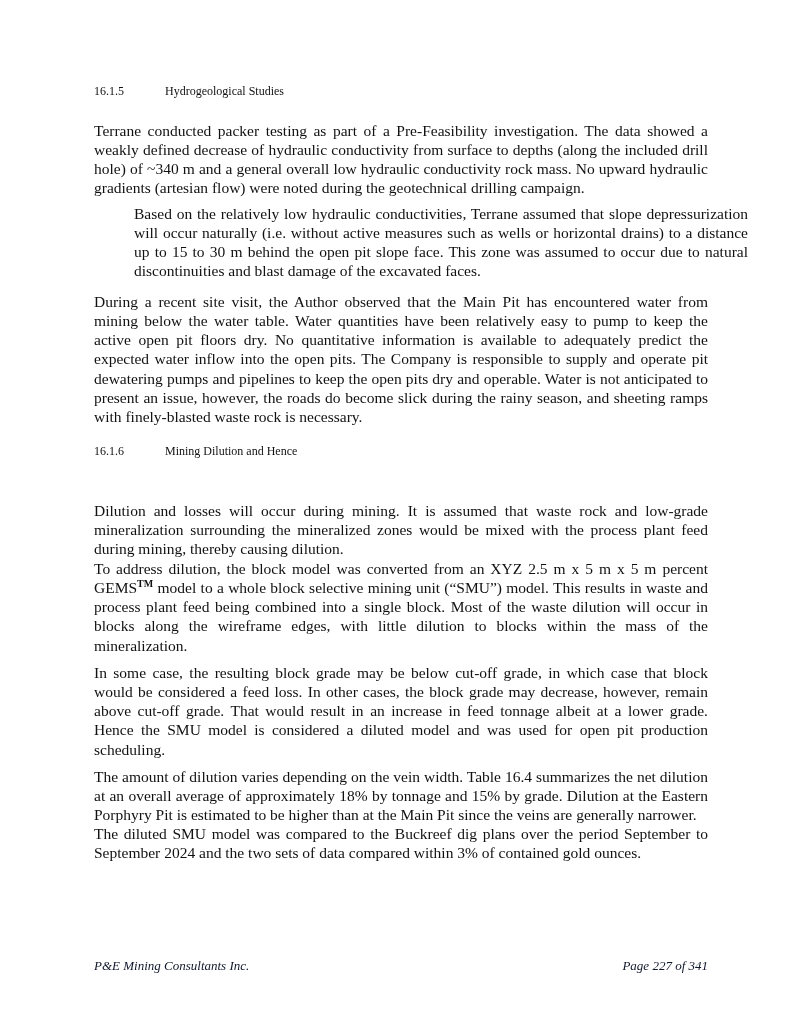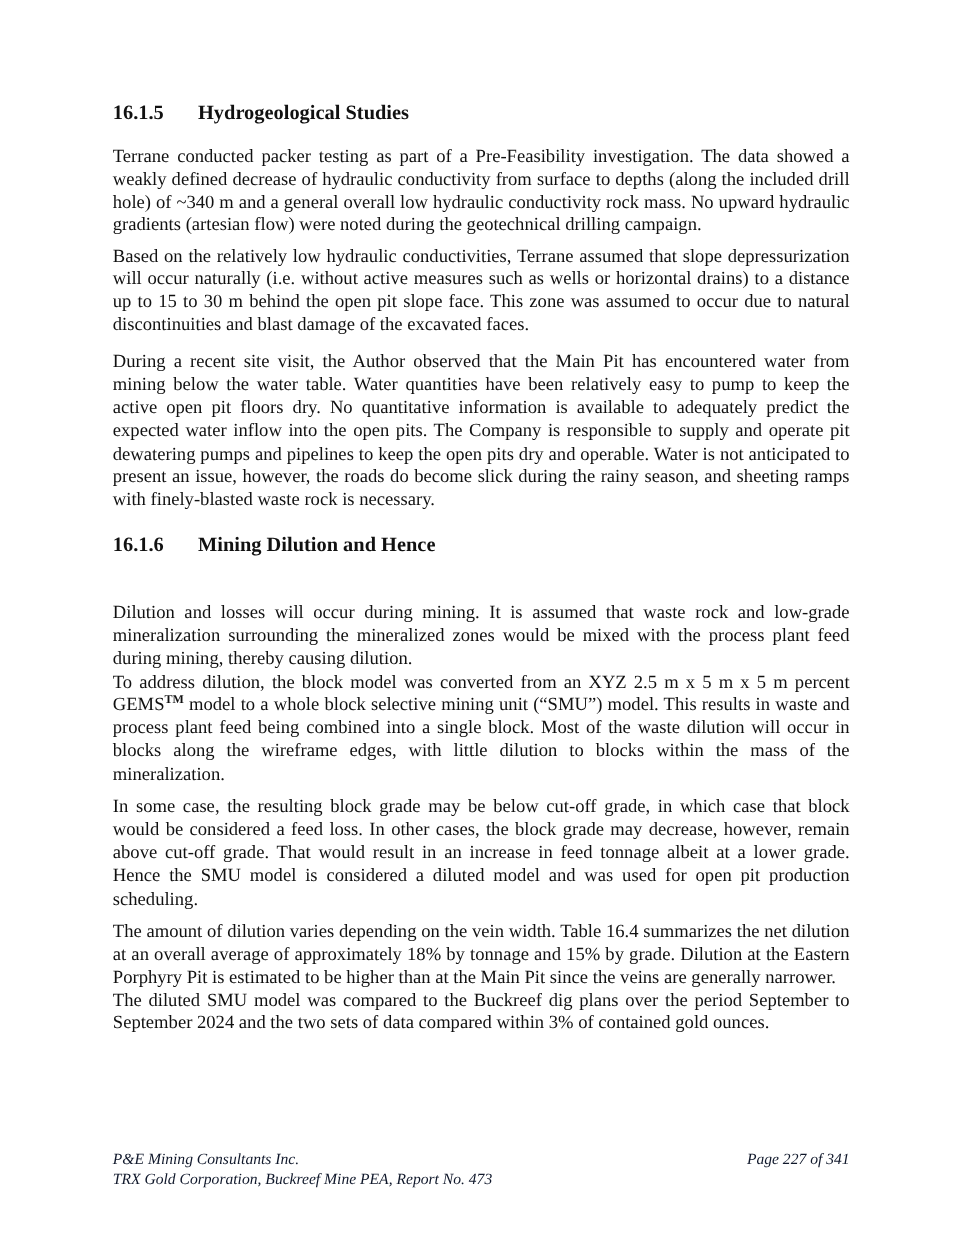--- a/index.html
+++ b/index.html
@@ -2,21 +2,21 @@
 <html><head>
 <meta charset="utf-8">
 <style>
   html, body { margin: 0; padding: 0; background: #ffffff; }
   body { width: 800px; height: 1035px; position: relative; overflow: hidden; }
   .page {
     position: absolute; left: 94px; top: 0; width: 614px;
     font-family: "Liberation Serif", serif; color: #111;
   }
   .heading {
-    position: absolute; left: 0; font-weight: bold; font-size: 17px;
+    position: absolute; left: 0; font-weight: normal; font-size: 12px;
     white-space: nowrap;
   }
   .heading .num { display: inline-block; width: 71px; }
   .para {
     position: absolute; left: 0; width: 614px;
     font-size: 15.5px; line-height: 19.3px; text-align: justify;
     text-align-last: left;
   }
   sup { font-size: 10px; line-height: 0; vertical-align: 6px; font-weight: bold; }
   .footer {
@@ -29,32 +29,31 @@
 </head>
 <body>
 
 <div class="page">
 
   <div class="heading" style="top:84px;">
     <span class="num">16.1.5</span><span>Hydrogeological Studies</span>
   </div>
 
   <p class="para" style="top:105px;">Terrane conducted packer testing as part of a Pre-Feasibility investigation. The data showed a weakly defined decrease of hydraulic conductivity from surface to depths (along the included drill hole) of ~340 m and a general overall low hydraulic conductivity rock mass. No upward hydraulic gradients (artesian flow) were noted during the geotechnical drilling campaign.</p>
-  <p class="para" style="top:188px;">Based on the relatively low hydraulic conductivities, Terrane assumed that slope depressurization will occur naturally (i.e. without active measures such as wells or horizontal drains) to a distance up to 15 to 30 m behind the open pit slope face. This zone was assumed to occur due to natural discontinuities and blast damage of the excavated faces.</p>
+  <p class="para" style="top:188px;margin-left:40px;">Based on the relatively low hydraulic conductivities, Terrane assumed that slope depressurization will occur naturally (i.e. without active measures such as wells or horizontal drains) to a distance up to 15 to 30 m behind the open pit slope face. This zone was assumed to occur due to natural discontinuities and blast damage of the excavated faces.</p>
   <p class="para" style="top:276px;">During a recent site visit, the Author observed that the Main Pit has encountered water from mining below the water table. Water quantities have been relatively easy to pump to keep the active open pit floors dry. No quantitative information is available to adequately predict the expected water inflow into the open pits. The Company is responsible to supply and operate pit dewatering pumps and pipelines to keep the open pits dry and operable. Water is not anticipated to present an issue, however, the roads do become slick during the rainy season, and sheeting ramps with finely-blasted waste rock is necessary.</p>
 
   <div class="heading" style="top:444px;">
     <span class="num">16.1.6</span><span>Mining Dilution and Hence</span>
   </div>
 
   <p class="para" style="top:485px;">Dilution and losses will occur during mining.  It is assumed that waste rock and low-grade mineralization surrounding the mineralized zones would be mixed with the process plant feed during mining, thereby causing dilution.</p>
   <p class="para" style="top:543px;"><span>To address dilution, the block model was converted from an XYZ 2.5 m x 5 m x 5 m percent GEMS</span><sup>TM</sup><span> model to a whole block selective mining unit (“SMU”) model.  This results in waste and process plant feed being combined into a single block. Most of the waste dilution will occur in blocks along the wireframe edges, with little dilution to blocks within the mass of the mineralization.</span></p>
   <p class="para" style="top:647px;">In some case, the resulting block grade may be below cut-off grade, in which case that block would be considered a feed loss.  In other cases, the block grade may decrease, however, remain above cut-off grade.  That would result in an increase in feed tonnage albeit at a lower grade.  Hence the SMU model is considered a diluted model and was used for open pit production scheduling.</p>
   <p class="para" style="top:751px;">The amount of dilution varies depending on the vein width.  Table 16.4 summarizes the net dilution at an overall average of approximately 18% by tonnage and 15% by grade.  Dilution at the Eastern Porphyry Pit is estimated to be higher than at the Main Pit since the veins are generally narrower.</p>
   <p class="para" style="top:808px;">The diluted SMU model was compared to the Buckreef dig plans over the period September to September 2024 and the two sets of data compared within 3% of contained gold ounces.</p>
 
 </div>
 
 <div class="footer">
   <div>P&amp;E Mining Consultants Inc.</div>
-  <div>TRX Gold Corporation, Buckreef Mine PEA, Report No. 473</div>
   <div class="right">Page 227 of 341</div>
 </div>
 
 </body></html>

